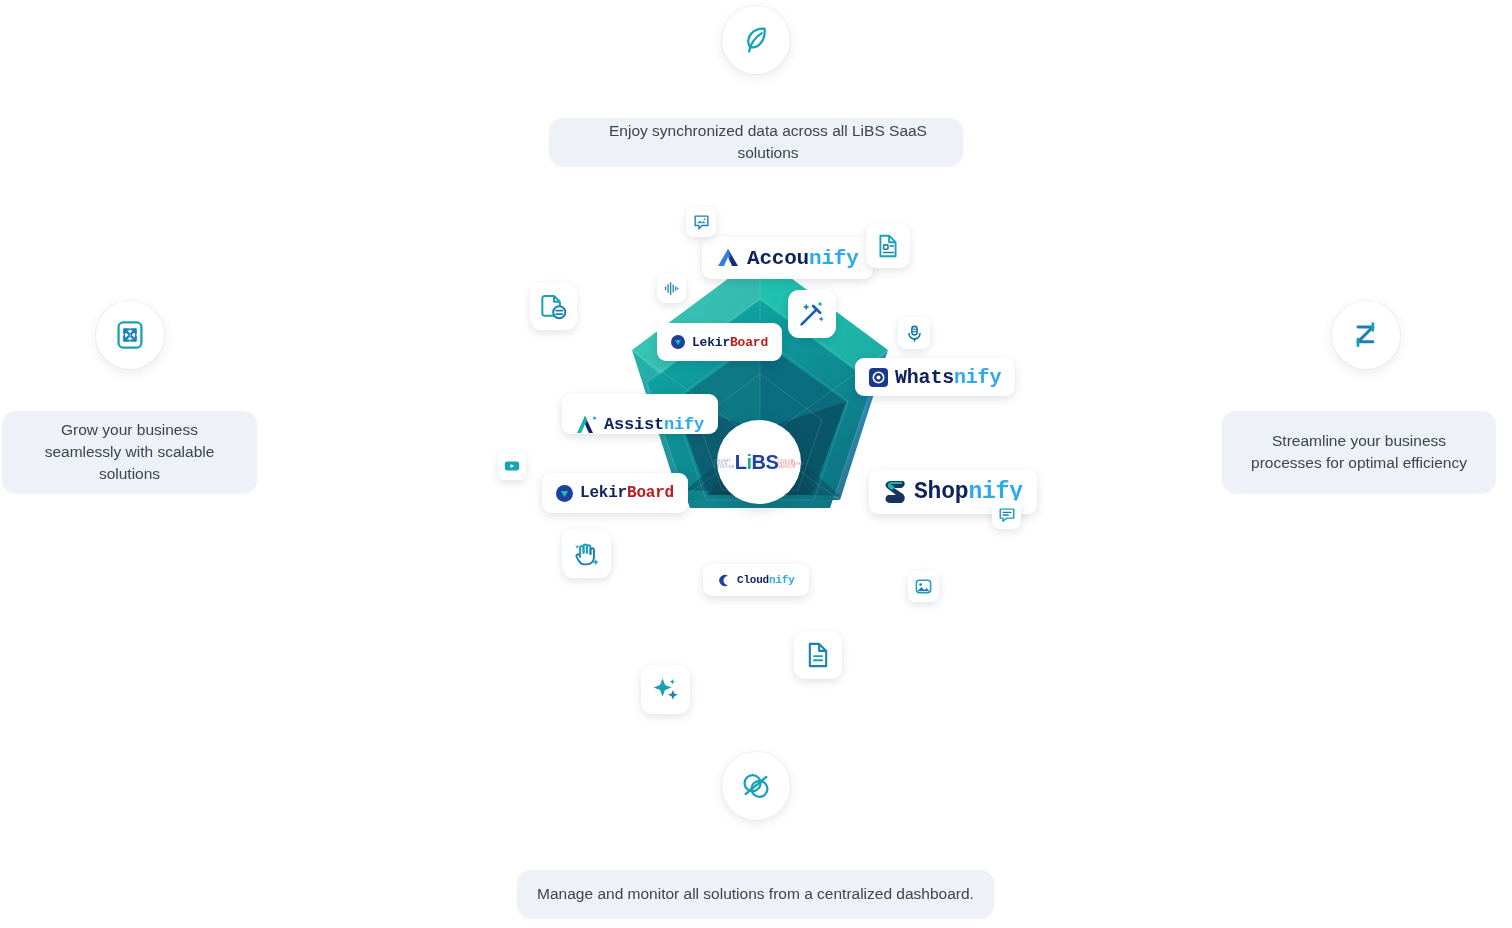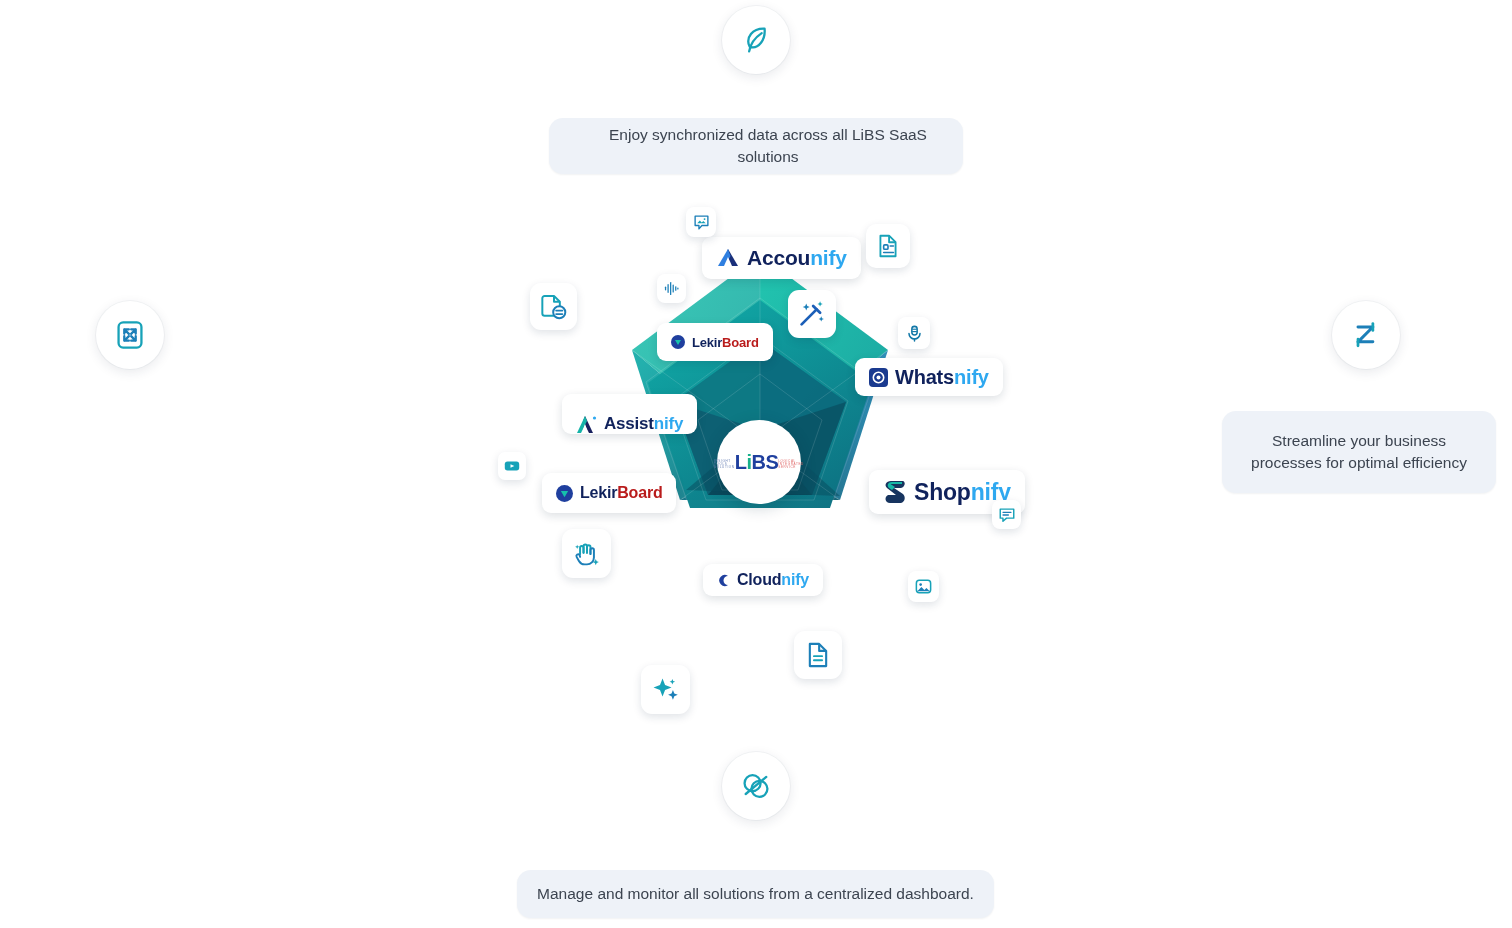--- a/index.html
+++ b/index.html
@@ -19,21 +19,21 @@
     color: #3c4450;
     font-size: 15.5px;
     line-height: 22px;
     display: flex;
     align-items: center;
     justify-content: center;
     text-align: center;
     padding: 14px 20px;
     box-shadow: 0 1px 2px rgba(20,30,50,.06);
   }
-  .callout-top    { left: 549px;  top: 118px; width: 414px; height: 56px; padding-left: 44px; }
+  .callout-top    { left: 549px;  top: 118px; width: 414px; height: 48px; padding-left: 44px; }
   .callout-left   { left: 2px;    top: 411px; width: 255px; height: 82px; }
   .callout-right  { left: 1222px; top: 411px; width: 274px; height: 82px; }
   .callout-bottom { left: 517px;  top: 870px; width: 477px; height: 48px; }
 
   
   .round-icon {
     position: absolute;
     width: 68px; height: 68px;
     background: #ffffff;
     border-radius: 50%;
@@ -67,32 +67,32 @@
   .chip {
     position: absolute;
     background: #ffffff;
     border-radius: 9px;
     display: flex; align-items: center; gap: 7px;
     padding: 0 14px;
     box-shadow: 0 3px 10px rgba(15,35,60,.14);
     z-index: 30;
     white-space: nowrap;
   }
-  .chip .name { font-weight: 800; letter-spacing: -0.2px; }
+  .chip .name { font-weight: 800; letter-spacing: -0.2px; font-family: Liberation Mono, monospace; }
   .chip .dark { color: #10225c; }
   .chip .accent-blue { color: #2ea8f0; }
   .chip .accent-teal { color: #b91c1c; }
 
   .chip-accounify { left: 702px; top: 237px; height: 42px; font-size: 21px; }
   .chip-lekir1    { left: 657px; top: 323px; height: 38px; font-size: 13px; }
   .chip-whatsnify { left: 855px; top: 358px; height: 38px; font-size: 20px; }
   .chip-assistnify{ left: 562px; top: 394px; height: 40px; font-size: 17px; align-items: flex-end; }
   .chip-shopnify  { left: 869px; top: 470px; height: 44px; font-size: 23px; justify-content: flex-end; }
   .chip-lekir2    { left: 542px; top: 473px; height: 40px; font-size: 16px; }
-  .chip-cloudnify { left: 703px; top: 564px; height: 32px; font-size: 16px; }
+  .chip-cloudnify { left: 703px; top: 564px; height: 32px; font-size: 11px; }
 
   
   .sq-icon {
     position: absolute;
     background: #ffffff;
     border-radius: 8px;
     display: flex; align-items: center; justify-content: center;
     box-shadow: 0 3px 9px rgba(18,38,66,.13);
     z-index: 35;
   }
@@ -380,16 +380,17 @@
 
   <div class="round-icon ri-bottom">
     <svg width="32" height="32" viewBox="0 0 28 28">
       <circle cx="11" cy="11.5" r="7" fill="none" stroke="#17a2b8" stroke-width="2"></circle>
       <circle cx="17" cy="16.5" r="7" fill="none" stroke="#17a2b8" stroke-width="2"></circle>
       <path d="M5 21 L23 6" stroke="#17a2b8" stroke-width="2" stroke-linecap="round"></path>
     </svg>
   </div>
 
   <div class="callout callout-top">Enjoy synchronized data across all LiBS SaaS solutions</div>
+  <div class="callout callout-left">Grow your business seamlessly with scalable solutions</div>
   <div class="callout callout-right">Streamline your business processes for optimal efficiency</div>
   <div class="callout callout-bottom">Manage and monitor all solutions from a centralized dashboard.</div>
 
 </div>
 
 </body></html>

